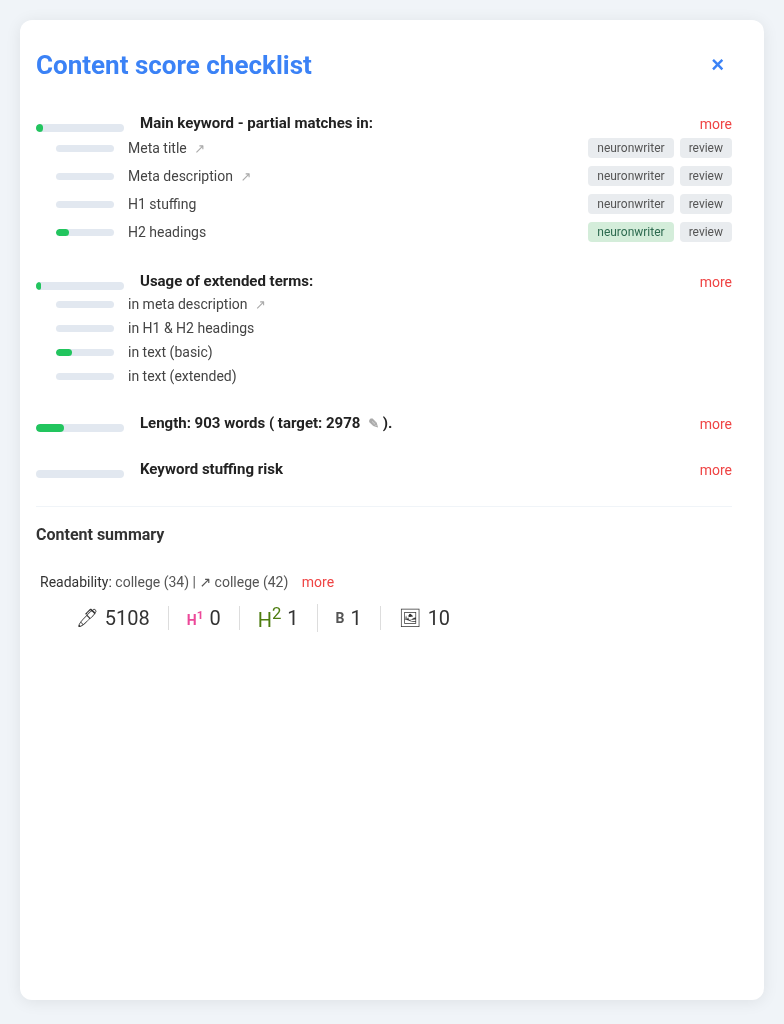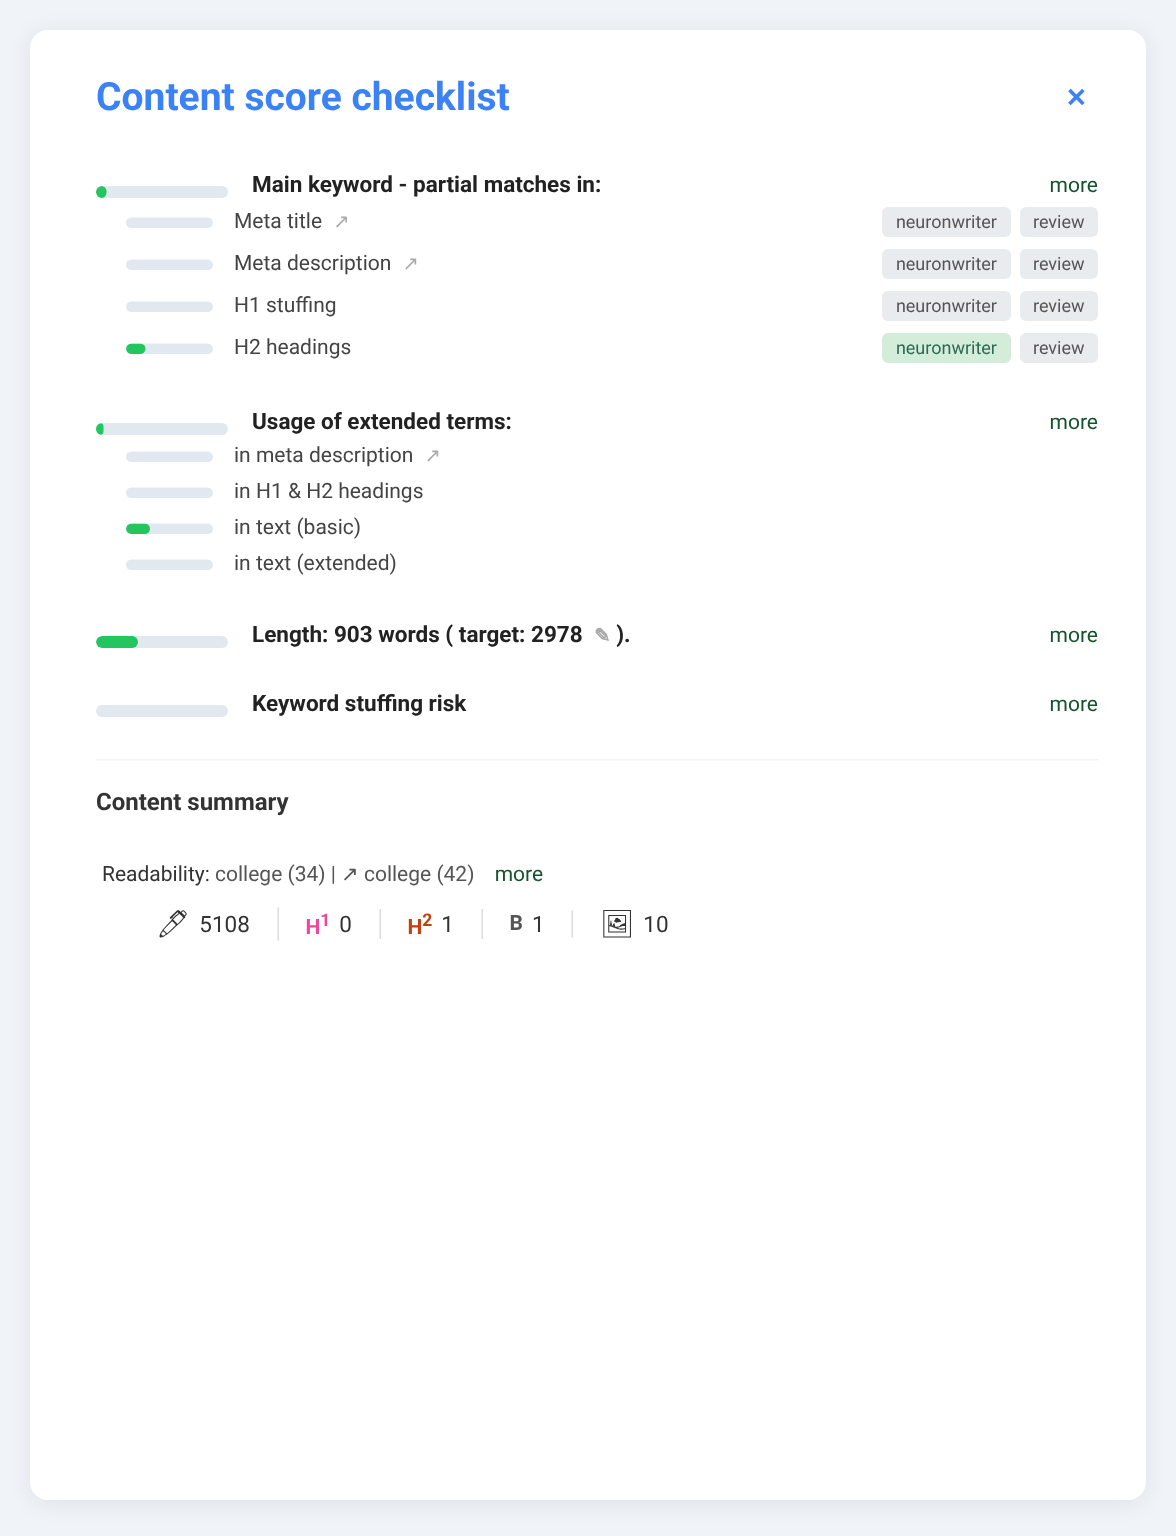--- a/index.html
+++ b/index.html
@@ -10,21 +10,21 @@
       justify-content: center;
       align-items: flex-start;
       min-height: 100vh;
       padding: 20px;
     }
     .panel {
       background: #fff;
       border-radius: 12px;
       width: 760px;
       min-height: 980px;
-      padding: 28px 32px 32px 44px;
+      padding: 28px 32px 32px 16px;
       position: relative;
       box-shadow: 0 2px 16px rgba(0,0,0,0.08);
     }
     .panel-header {
       display: flex;
       justify-content: space-between;
       align-items: center;
       margin-bottom: 32px;
     }
     .panel-title {
@@ -76,21 +76,21 @@
       flex: 1;
     }
     .sub-label {
       font-size: 14px;
       font-weight: 400;
       color: #444;
       flex: 1;
     }
     .more-link {
       font-size: 14px;
-      color: #14532d;
+      color: #ef4444;
       margin-left: 10px;
       cursor: pointer;
       white-space: nowrap;
     }
 
     
     .tags {
       display: flex;
       gap: 6px;
       align-items: center;
@@ -156,21 +156,21 @@
     .stat-item:first-child {
       padding-left: 0;
     }
     .stat-item:last-child {
       border-right: none;
     }
     .stat-icon {
       font-size: 18px;
     }
     .stat-value {
-      font-size: 15px;
+      font-size: 20px;
       color: #333;
     }
 
     
     .keyword-sub-row {
       display: flex;
       align-items: center;
       padding-left: 20px;
       margin-bottom: 8px;
     }
@@ -324,21 +324,21 @@
     <div class="summary-stats">
       <div class="stat-item">
         <span class="stat-icon">🖊</span>
         <span class="stat-value">5108</span>
       </div>
       <div class="stat-item">
         <span class="stat-icon" style="font-weight:700;font-size:14px;color:#ec4899;">H<sup>1</sup></span>
         <span class="stat-value">0</span>
       </div>
       <div class="stat-item">
-        <span class="stat-icon" style="font-weight:700;font-size:14px;color:#c2410c;">H<sup>2</sup></span>
+        <span class="stat-icon" style="font-weight:400;font-size:20px;color:#4d7c0f;">H<sup>2</sup></span>
         <span class="stat-value">1</span>
       </div>
       <div class="stat-item">
         <span class="stat-icon" style="font-weight:700;font-size:14px;color:#555;">B</span>
         <span class="stat-value">1</span>
       </div>
       <div class="stat-item">
         <span class="stat-icon">🖼</span>
         <span class="stat-value">10</span>
       </div>

